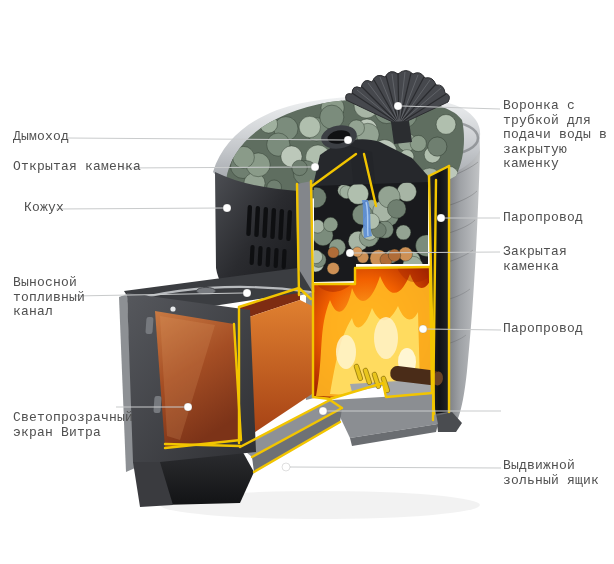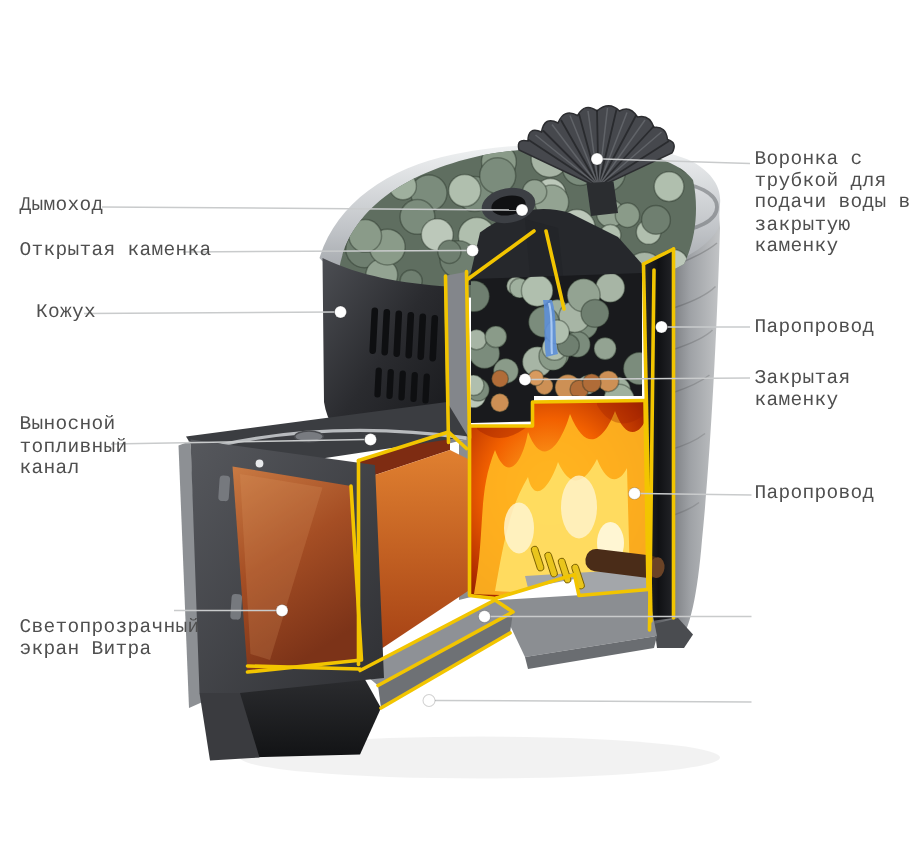--- a/index.html
+++ b/index.html
@@ -371,16 +371,17 @@
 </svg>
 
 <div class="lbl nowrap" style="left:13px;top:130px;">Дымоход</div>
 <div class="lbl nowrap" style="left:13px;top:160px;">Открытая каменка</div>
 <div class="lbl nowrap" style="left:24px;top:201px;text-align:right;">Кожух</div>
 <div class="lbl" style="left:13px;top:276px;width:80px;">Выносной топливный канал</div>
 <div class="lbl" style="left:13px;top:399px;width:112px;margin-top:12px;">Светопрозрачный экран Витра</div>
 
 <div class="lbl" style="left:503px;top:99px;width:112px;">Воронка с трубкой для подачи воды в закрытую каменку</div>
 <div class="lbl nowrap" style="left:503px;top:211px;">Паропровод</div>
-<div class="lbl" style="left:503px;top:245px;width:72px;">Закрытая каменку</div>
+<div class="lbl" style="left:503px;top:245px;width:72px;">Закрытая каменка</div>
 <div class="lbl nowrap" style="left:503px;top:322px;">Паропровод</div>
+<div class="lbl" style="left:503px;top:459px;width:98px;">Выдвижной зольный ящик</div>
 
 </div>
 
 </body></html>

